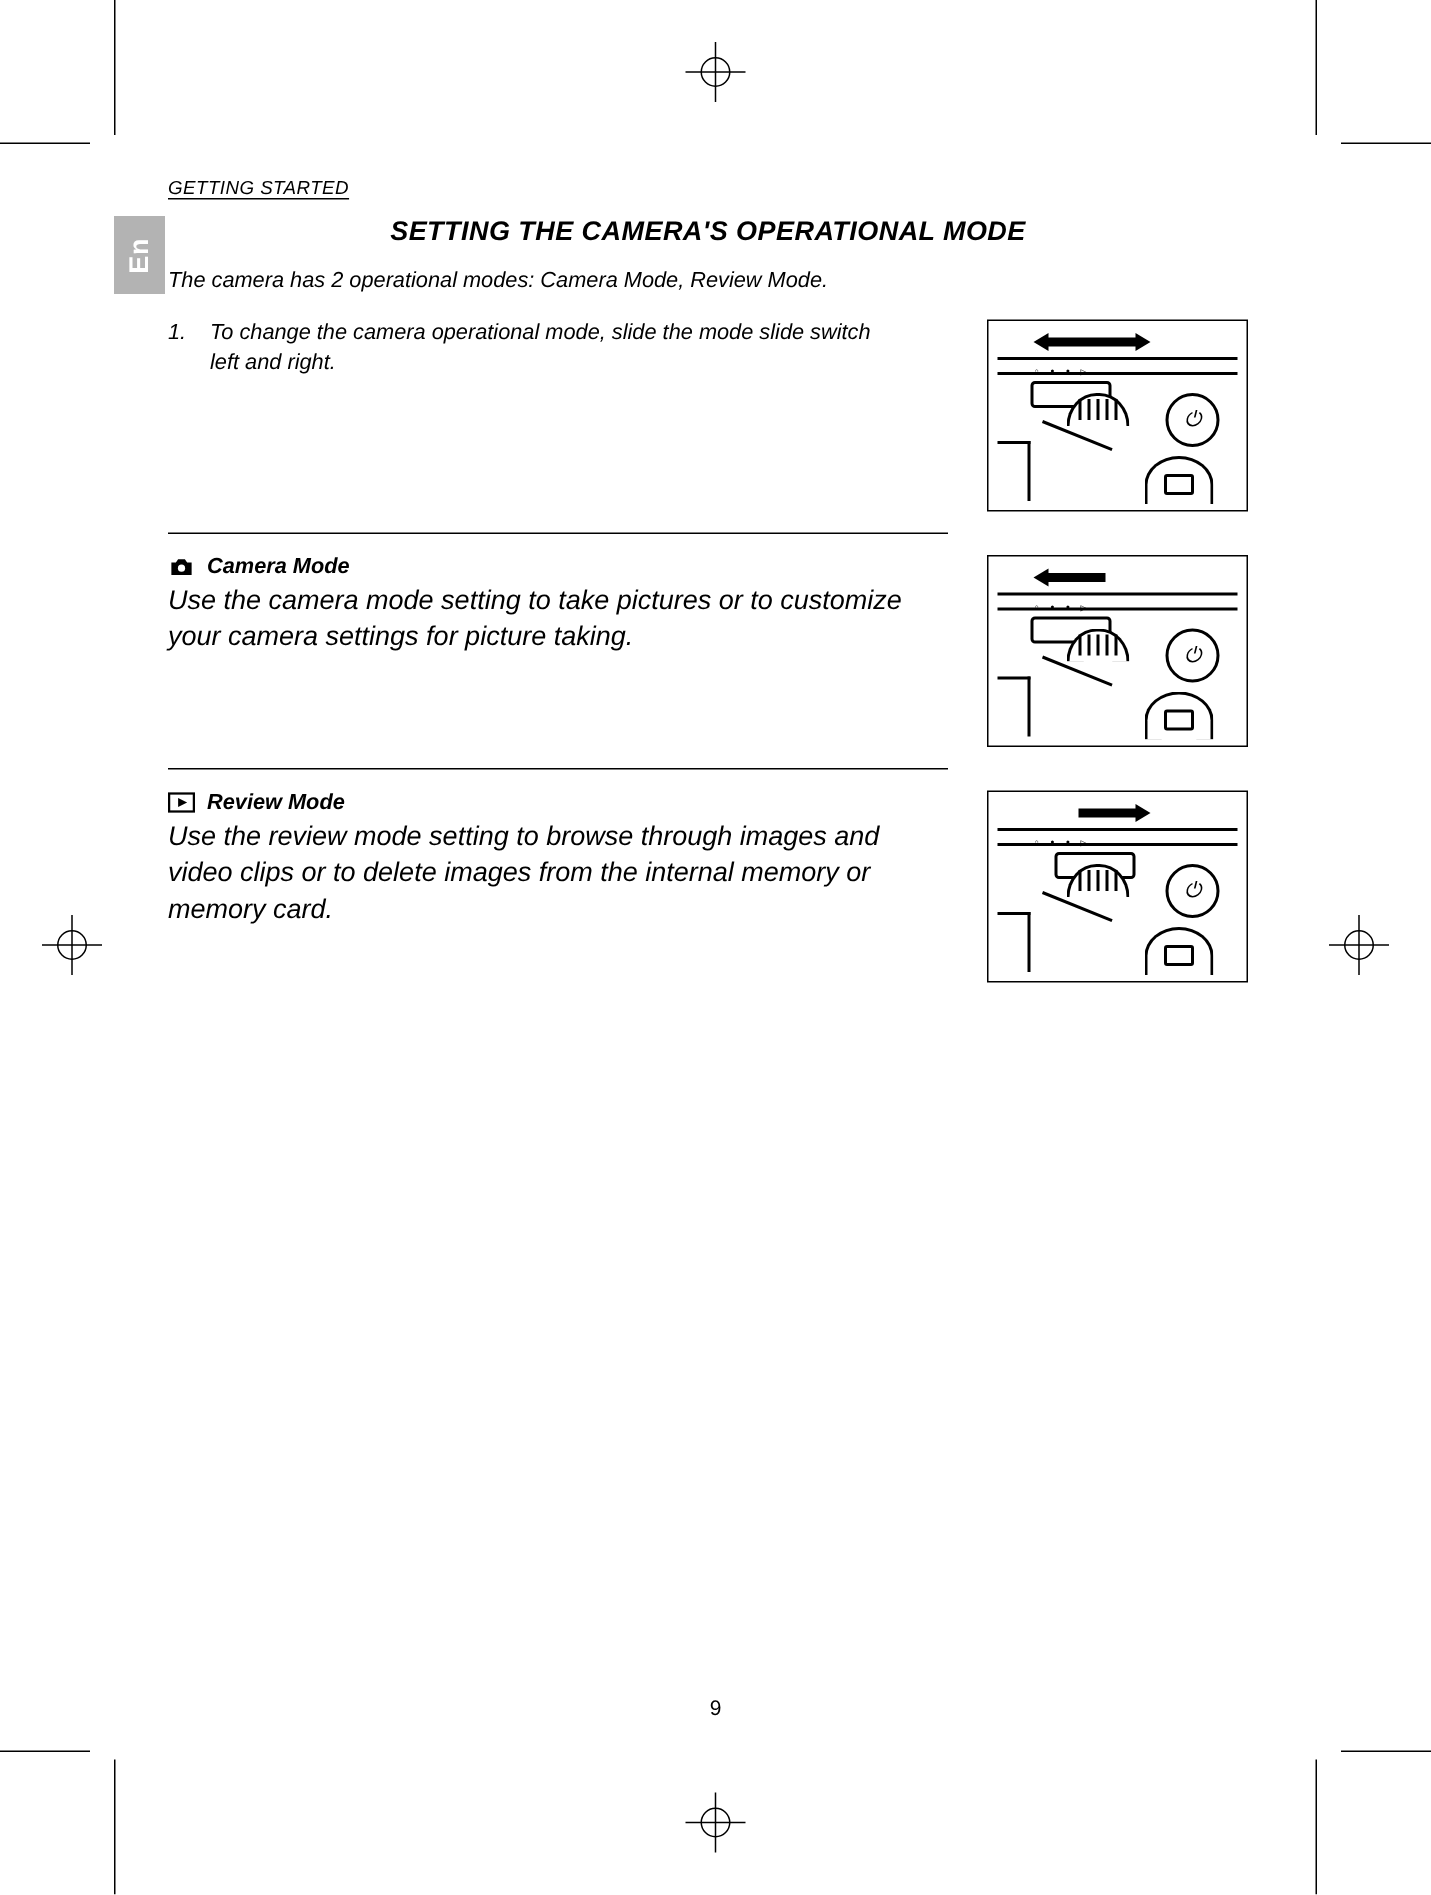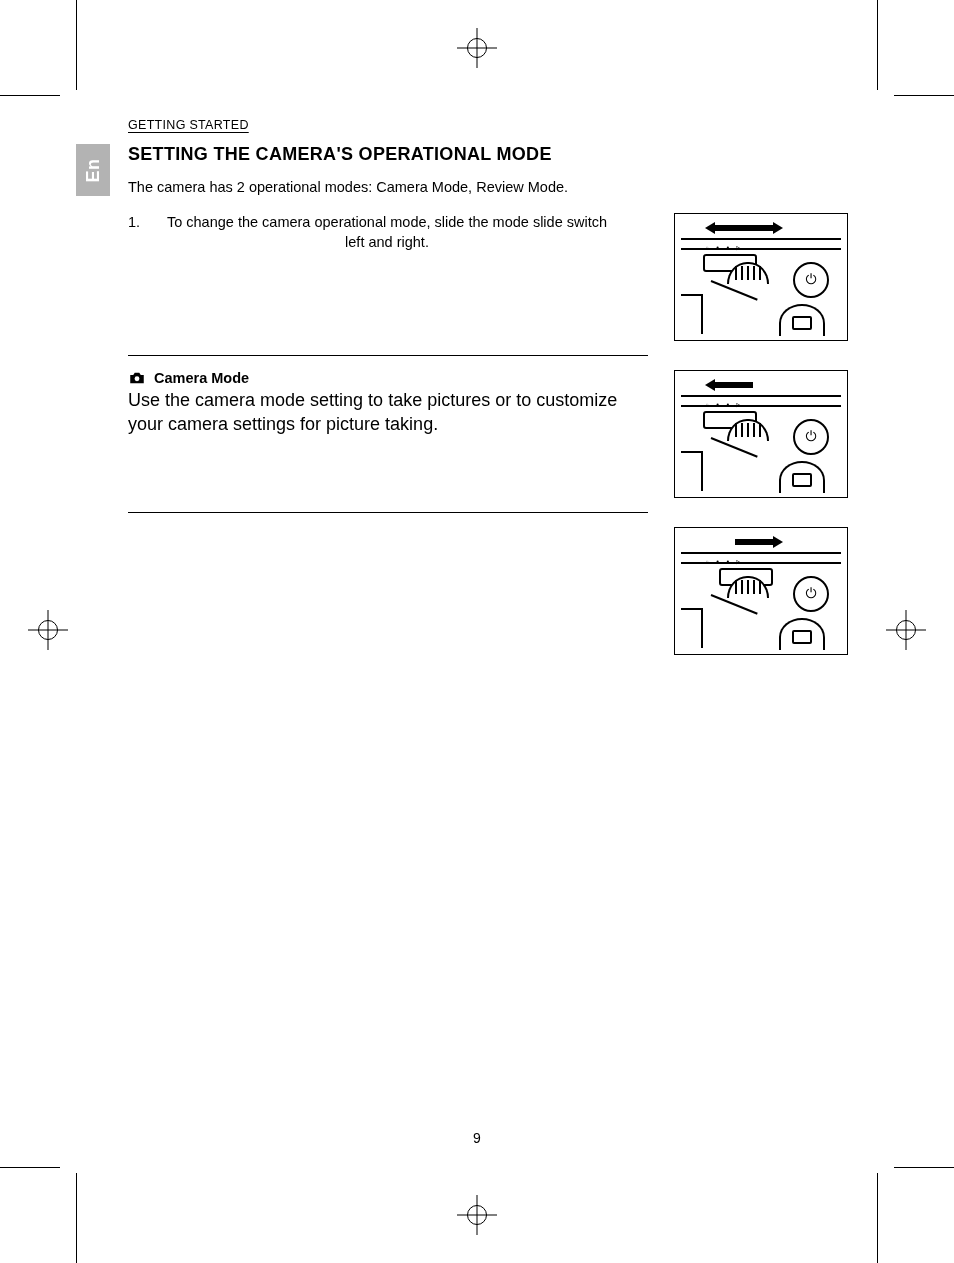--- a/index.html
+++ b/index.html
@@ -22,35 +22,35 @@
     .register { position: absolute; width: 40px; height: 40px; }
     .register .circ { position:absolute; left:50%; top:50%; width:20px; height:20px; border:1px solid #000; border-radius:50%; transform:translate(-50%,-50%);}
     .register .hline{ position:absolute; left:0; top:50%; width:100%; height:1px; background:#000; transform:translateY(-0.5px);}
     .register .vline{ position:absolute; top:0; left:50%; height:100%; width:1px; background:#000; transform:translateX(-0.5px);}
     .register.top   { left: 457px; top: 28px; }
     .register.bot   { left: 457px; bottom: 28px; }
     .register.left  { left: 28px; top: 610px; }
     .register.right { right: 28px; top: 610px; }
 
     
-    .content { position: absolute; left: 128px; top: 118px; width: 720px; }
+    .content { position: absolute; left: 112px; top: 118px; width: 720px; font-style: italic; }
 
     .running-head { font-size: 12.5px; letter-spacing: 0.3px; text-decoration: underline; text-underline-offset: 3px; margin-bottom: 12px; }
 
     .lang-tab { position: absolute; left: 76px; top: 144px; width: 34px; height: 52px; background: #b3b3b3; display:flex; align-items:center; justify-content:center;}
     .lang-tab span { transform: rotate(-90deg); color:#fff; font-weight:bold; font-size:18px; letter-spacing:0.5px; }
 
-    .title { font-size: 18px; font-weight: bold; letter-spacing: 0.3px; margin-bottom: 14px; }
+    .title { font-size: 18px; font-weight: bold; letter-spacing: 0.3px; margin-bottom: 14px; text-align: center; }
     .intro { font-size: 14.5px; margin-bottom: 18px; margin-top: 12px; }
 
     .step-row { display:flex; gap: 16px; margin-bottom: 10px; }
     .step-text { width: 490px; font-size:14.5px; line-height:1.35; }
     .step-text .ol { display:flex; gap:10px; }
     .step-text .num { flex: 0 0 18px; }
-    .step-text .body { flex: 1; text-align: center; }
+    .step-text .body { flex: 1; }
 
     .fig { width: 174px; height: 128px; border: 1.5px solid #000; margin-left:auto; position:relative; background:#fff; flex-shrink:0;}
 
     .divider { border: none; border-top: 1px solid #000; margin: 14px 0 14px 0; width: 520px; }
 
     .mode-block { display:flex; gap:28px; margin-bottom:10px; }
     .mode-text  { width: 520px; }
     .mode-head  { display:flex; align-items:center; gap:8px; font-size:14.5px; font-weight:bold; margin-bottom:2px;}
     .mode-desc  { font-size:18px; line-height:1.35; }
 
@@ -197,20 +197,30 @@
         <div class="power-ring"></div>
         <div class="left-block"></div>
         <div class="photo-ring"></div>
       </div>
     </div>
 
     <hr class="divider">
 
     <div class="mode-block">
       <div class="mode-text">
+        <div class="mode-head">
+          <span class="icon">
+            <svg viewBox="0 0 24 18" width="18" height="14">
+                <rect x="1" y="1" width="22" height="16" fill="none" stroke="#000" stroke-width="2"></rect>
+                <path d="M9 5 l8 4 l-8 4 z" fill="#000"></path>
+              </svg>
+          </span>
+          <span>Review Mode</span>
+        </div>
+        <div class="mode-desc">Use the review mode setting to browse through images and video clips or to delete images from the internal memory or memory card.</div>
       </div>
       <div class="fig">
         <div class="arrow right">
             <div class="shaft"></div>
             <div class="headR"></div>
           </div>
         <div class="cam-top-line"></div>
         <div class="slider-label">◦ • • ▷</div>
         <div class="cam-body"></div>
         <div class="slider-box" style="left:44px;"></div>

